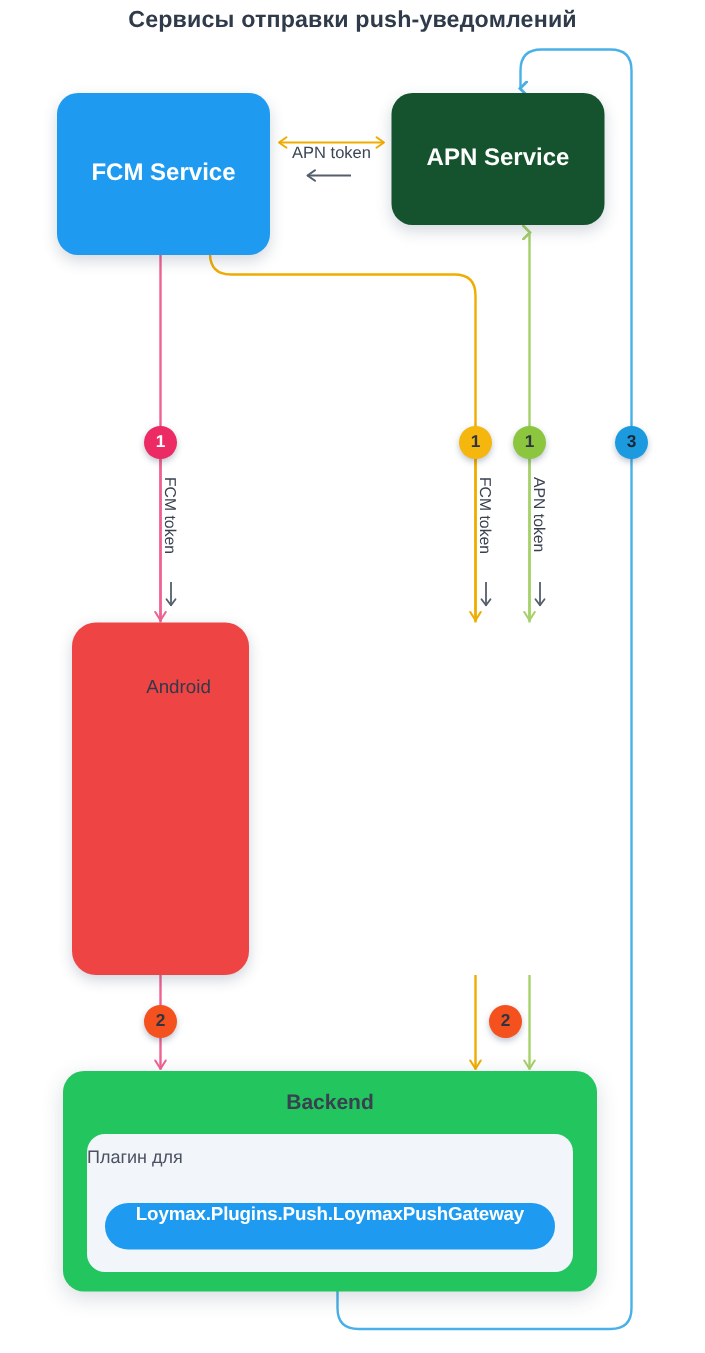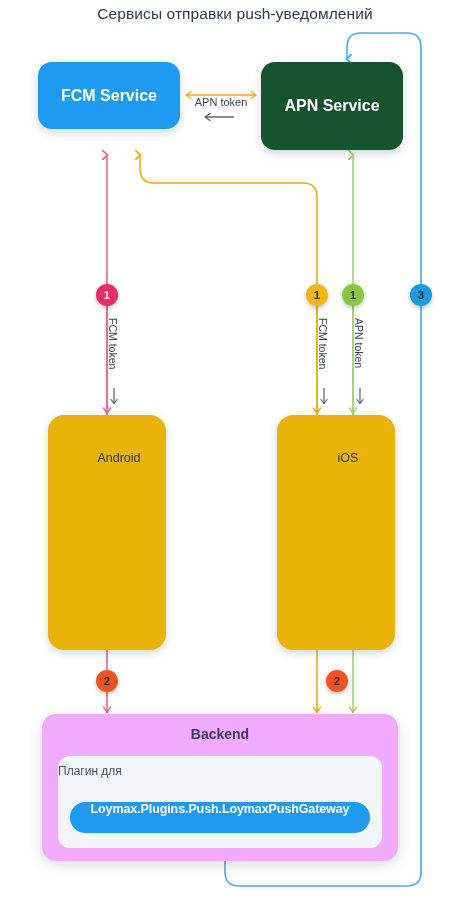--- a/index.html
+++ b/index.html
@@ -28,40 +28,40 @@
   }
 
   
   .diagram-title {
     position: absolute;
     left: 0;
     top: 5px;
     width: 470px;
     text-align: center;
     font-size: 15.5px;
-    font-weight: normal;
+    font-weight: bold;
     color: #2f3a4a;
     letter-spacing: .1px;
   }
 
   
   .service-box {
     position: absolute;
     border-radius: 14px;
     display: flex;
     align-items: center;
     justify-content: center;
     color: #ffffff;
     font-size: 16px;
     font-weight: bold;
     box-shadow: 0 4px 10px rgba(40,60,90,.20);
   }
   #fcm-service {
     left: 38px; top: 62px;
-    width: 142px; height: 67px;
+    width: 142px; height: 108px;
     background: #1e9bf0;
   }
   #apn-service {
     left: 261px; top: 62px;
     width: 142px; height: 88px;
     background: #14532d;
   }
 
   
   .mid-label {
@@ -74,21 +74,21 @@
     color: #3b4554;
     font-weight: normal;
   }
 
   
   .device-box {
     position: absolute;
     width: 118px;
     height: 235px;
     border-radius: 16px;
-    background: #eab308;
+    background: #ef4444;
     box-shadow: 0 3px 9px rgba(40,60,90,.22);
     color: #31394a;
     font-size: 12.5px;
     text-align: center;
     padding-top: 36px;
     box-sizing: border-box;
     padding-left: 24px;
   }
   #android-box { left: 48px; top: 415px; }
   #ios-box     { left: 277px; top: 415px; }
@@ -123,21 +123,21 @@
   .badge.b-blue   { background: #1b9ae0; color:#1d2835; }
   .badge.b-orange { background: #f4511e; color:#2e3441; }
 
   
   #backend-card {
     position: absolute;
     left: 42px;
     top: 714px;
     width: 356px;
     height: 147px;
-    background: #f0abfc;
+    background: #22c55e;
     border-radius: 14px;
     box-shadow: 0 4px 14px rgba(40,60,90,.18);
   }
   #backend-title {
     text-align: center;
     font-size: 14px;
     font-weight: bold;
     color: #39404f;
     padding-top: 12px;
   }
@@ -266,23 +266,20 @@
     <span>3</span>
   </div>
 
   <div class="vlabel" style="left:119px; top:318px;">FCM token</div>
   <div class="vlabel" style="left:329px; top:318px;">FCM token</div>
   <div class="vlabel" style="left:365px; top:318px;">APN token</div>
 
   <div class="device-box" id="android-box">
     <span>Android</span>
   </div>
-  <div class="device-box" id="ios-box">
-    <span>iOS</span>
-  </div>
 
   <div class="badge b-orange" style="left:96px; top:670px;">
     <span>2</span>
   </div>
   <div class="badge b-orange" style="left:326px; top:670px;">
     <span>2</span>
   </div>
 
   <div id="backend-card">
     <div id="backend-title">Backend</div>

